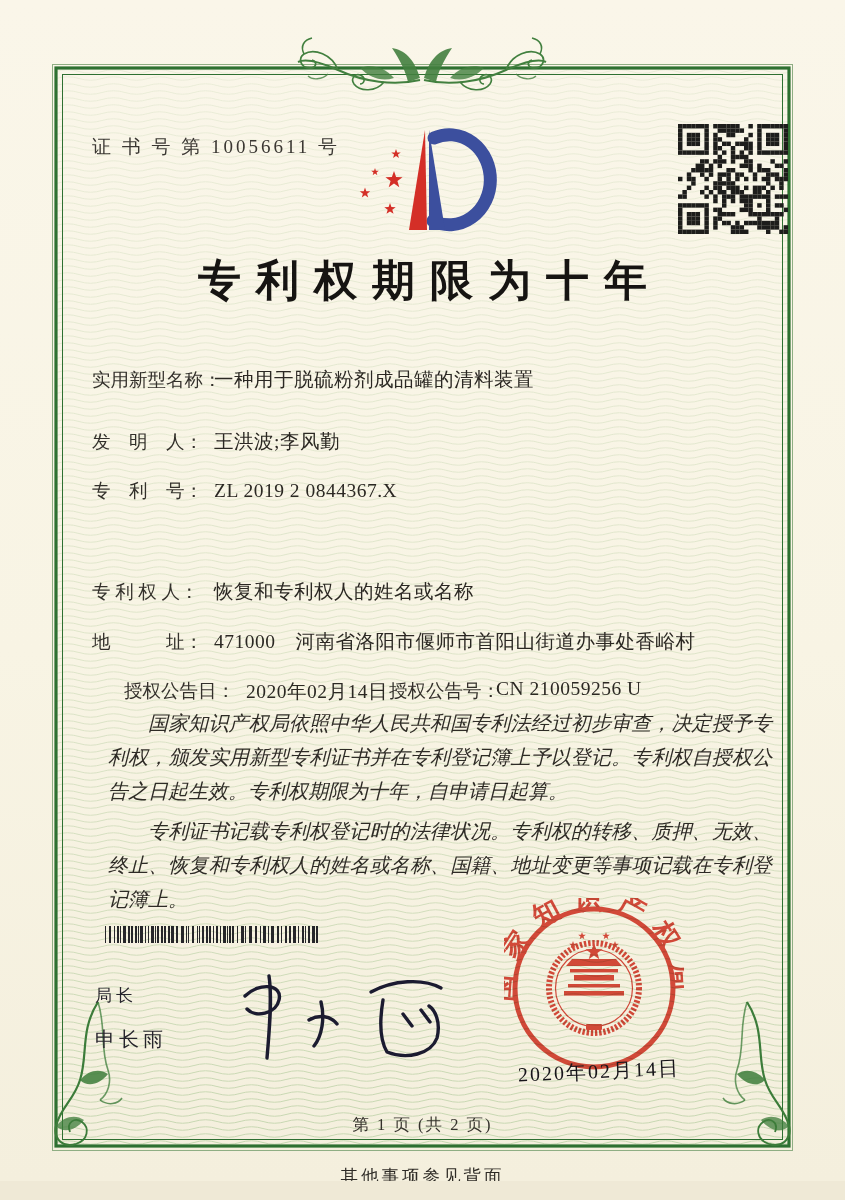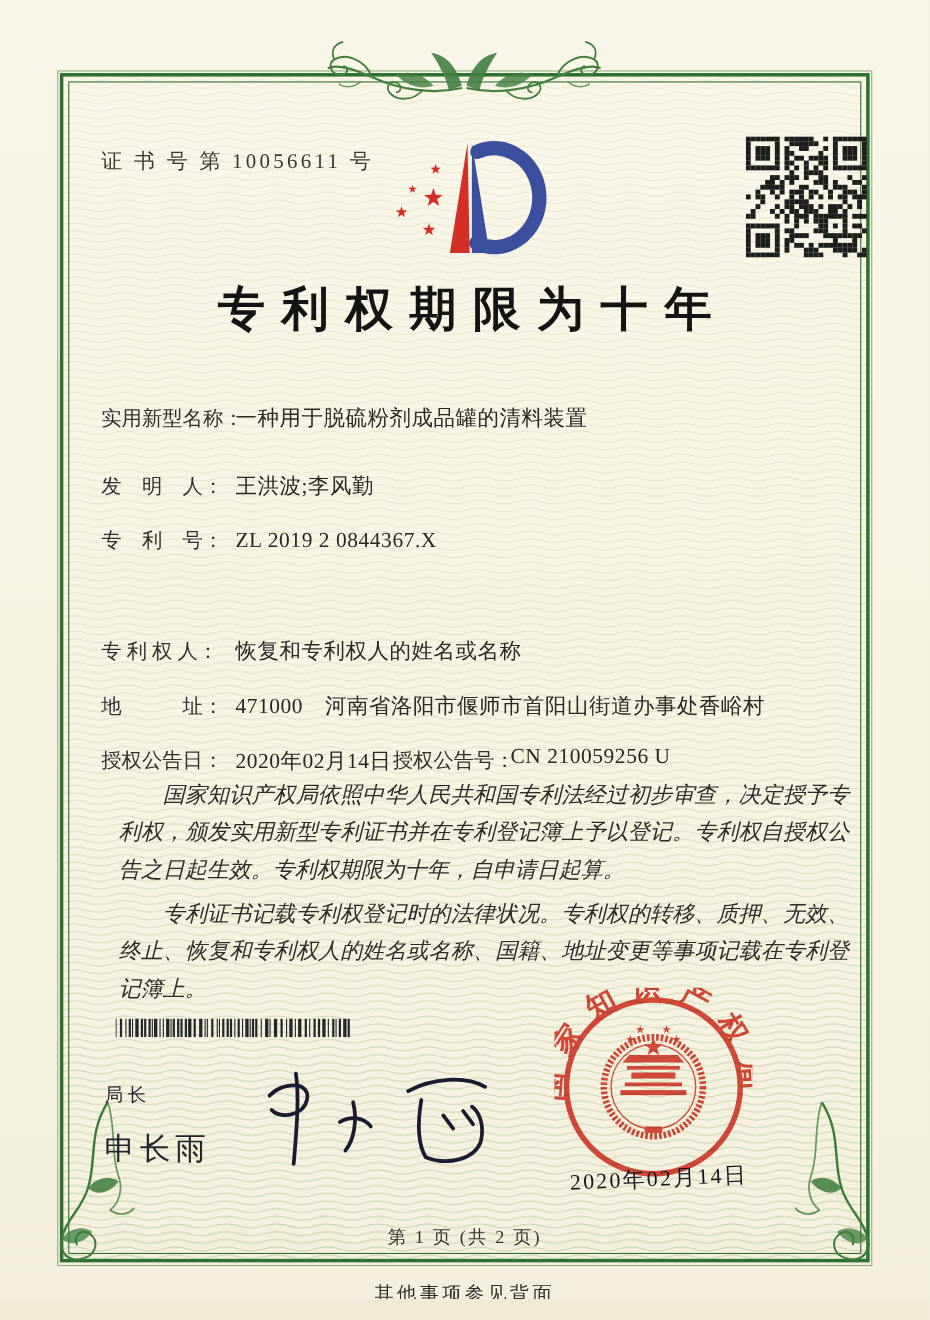--- a/index.html
+++ b/index.html
@@ -18,28 +18,28 @@
     left:92px;top:134px;font-size:19px;letter-spacing:3px;color:#3a3732;
   }
   .title{
     left:0;right:0;top:252px;text-align:center;
     font-size:43px;font-weight:bold;letter-spacing:15px;color:#161412;
     text-indent:15px; 
   }
   .frow{position:absolute;left:92px;white-space:nowrap;font-size:19px;}
   .flabel{display:inline-block;width:122px;font-size:18.5px;color:#33302b;vertical-align:baseline;}
   .fvalue{font-size:19.5px;color:#2b2823;letter-spacing:0.5px;}
-  .frow2 span{position:absolute;white-space:nowrap;top:0;}
+  .frow2 span{position:absolute;white-space:nowrap;top:0;margin-left:32px;}
   .paras{
     left:108px;top:706px;width:664px;font-size:20px;line-height:1.7;
     text-align:justify;color:#2e2b26;font-style:italic;
   }
   .paras p{margin:0 0 6px 0;text-indent:2em;}
   .sig-title{left:95px;top:984px;font-size:17px;color:#26242c;letter-spacing:4px;}
-  .sig-name{left:95px;top:1026px;font-size:28px;color:#26242c;letter-spacing:4px;}
+  .sig-name{left:95px;top:1026px;font-size:20px;color:#26242c;letter-spacing:4px;}
   .seal-date{
     left:518px;top:1058px;font-size:20px;letter-spacing:2px;color:#17151a;
     transform:rotate(-2.5deg);
   }
   .page-no{left:0;right:0;top:1114px;text-align:center;font-size:16.5px;letter-spacing:2px;color:#35322c;}
   .back-note{left:0;right:0;top:1164px;text-align:center;font-size:17.5px;letter-spacing:3px;color:#2e2b26;}
   svg{display:block;}
 </style>
 </head>
 <body>

